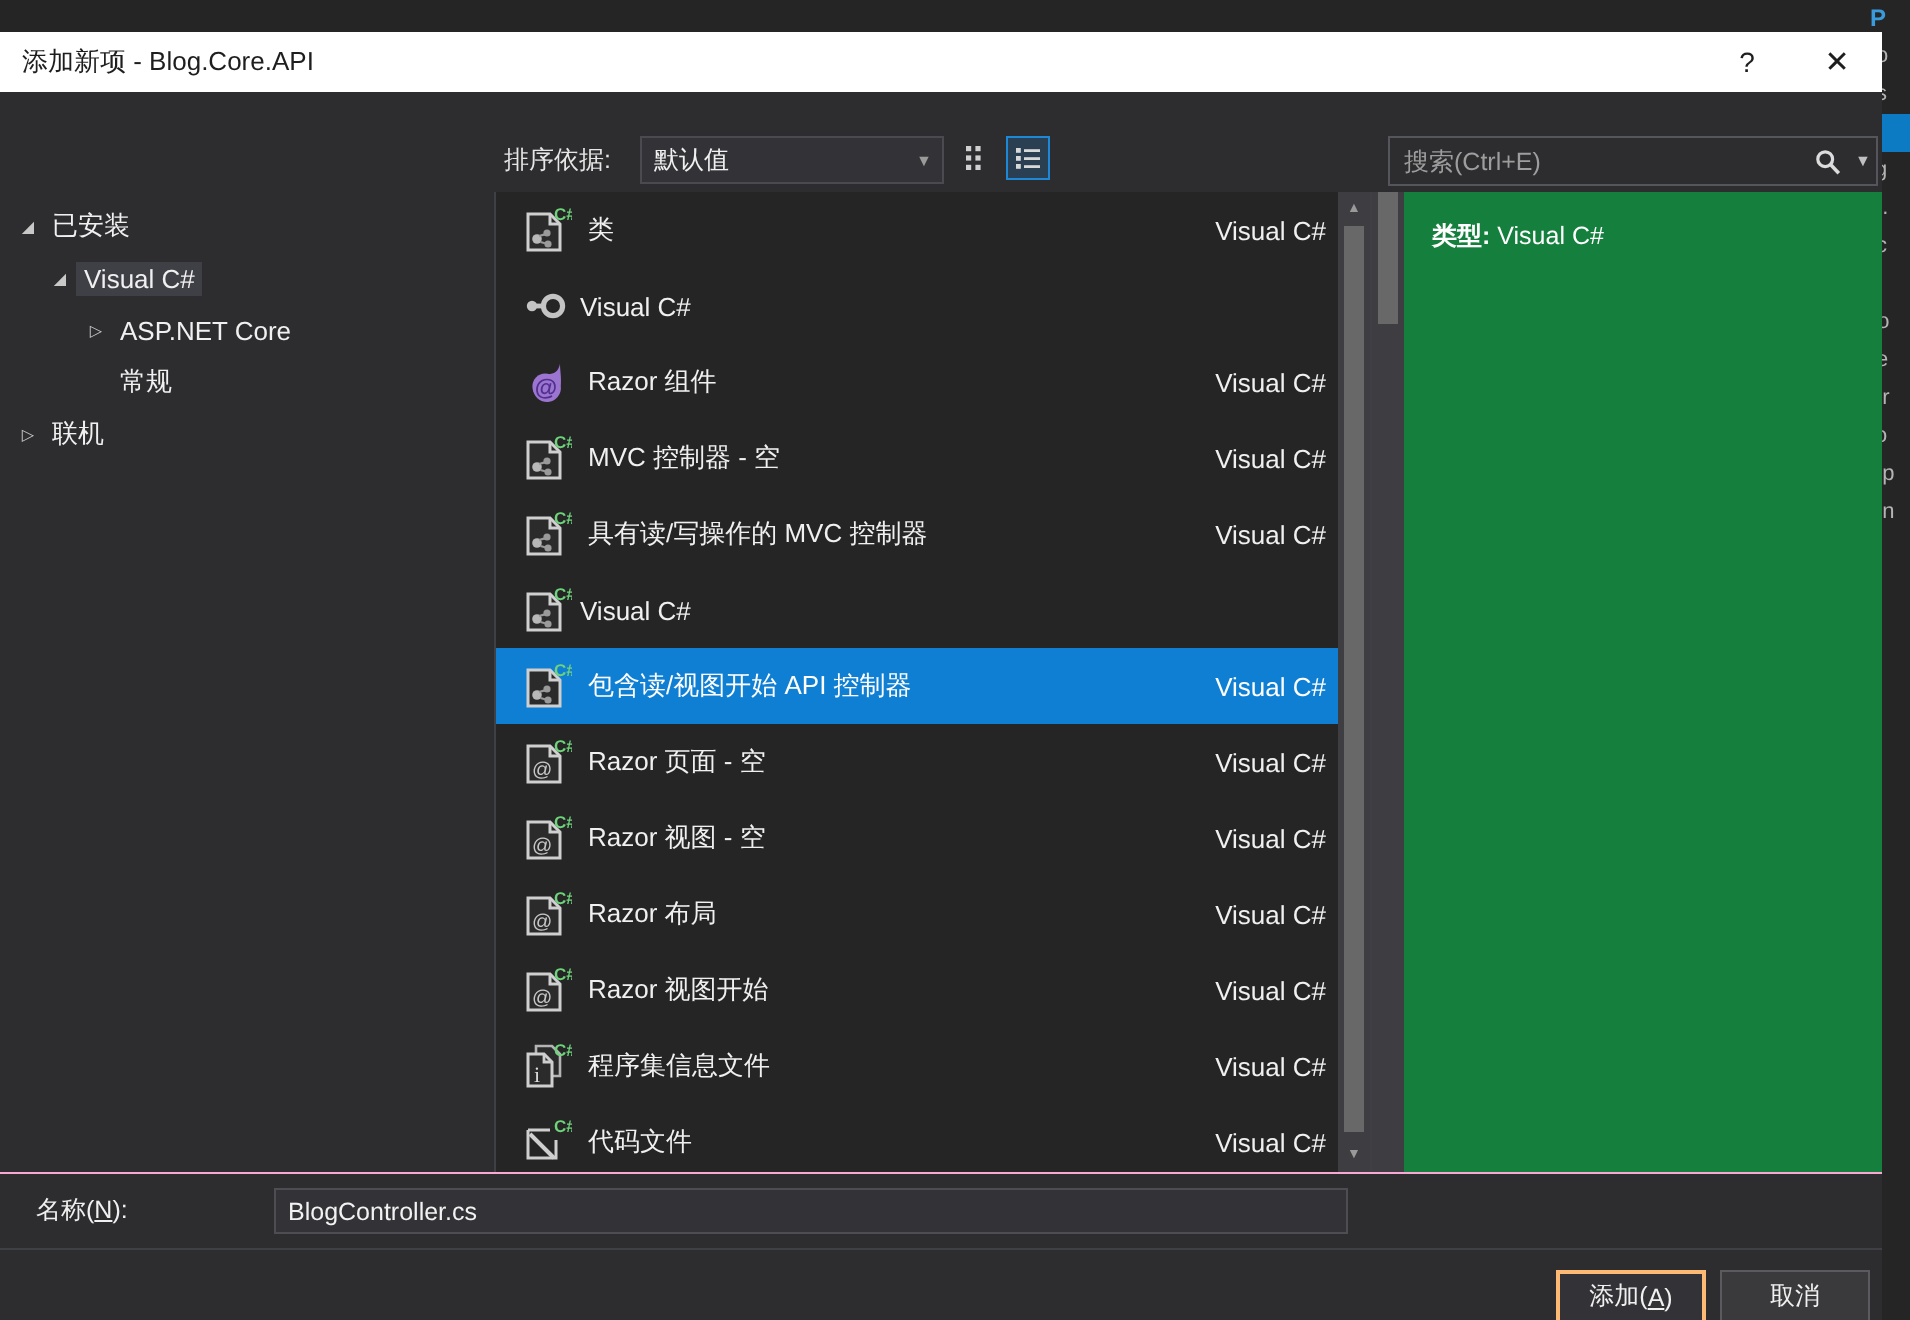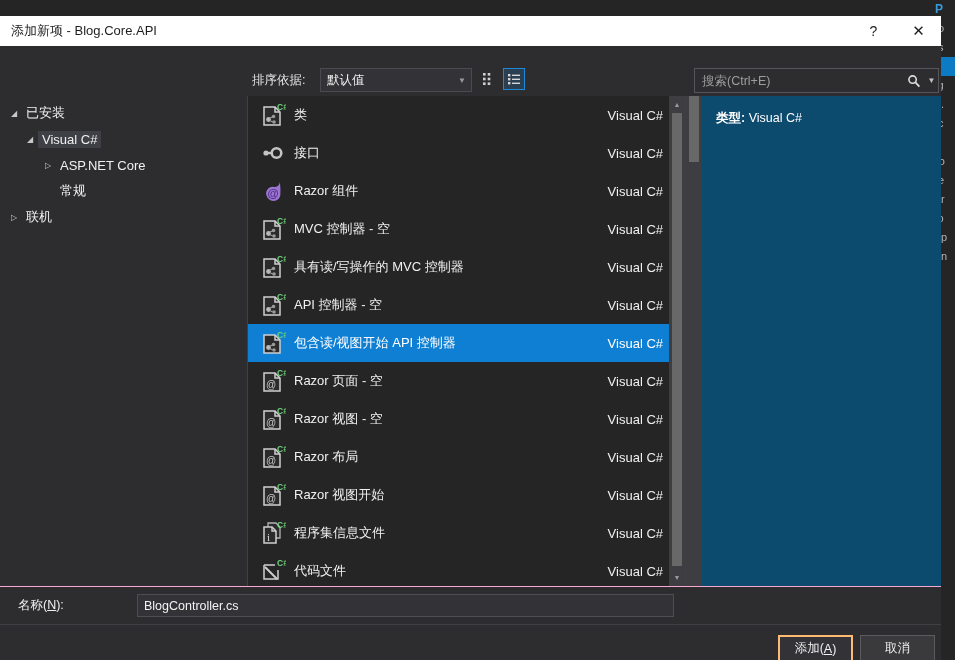--- a/index.html
+++ b/index.html
@@ -169,21 +169,21 @@
   }
   #sb-track { flex: 1; width: 16px; position: relative; }
   #sb-thumb {
     position: absolute; left: 3px; width: 10px; top: 0px; height: 160px;
     background: #686868;
   }
 
   
   #descpane {
     width: 255px; flex: 0 0 255px;
-    background: #0c4a6e;
+    background: #15803d;
     position: relative;
     display: flex;
   }
   #desc-sb {
     width: 16px; background: #3e3e42;
     display: flex; flex-direction: column; align-items: center;
   }
   #desc-sb .thumb { width: 10px; height: 66px; background: #686868; margin-top: 0; }
   #desc-content { flex: 1; padding: 14px 14px 10px 14px; }
   #desc-type {
@@ -358,21 +358,20 @@
           <div class="list-row">
             <div class="ico">
               <span style="display: flex;">
                 <svg width="26" height="26" viewBox="0 0 26 26">
       <circle cx="6" cy="13" r="2.6" fill="#c4c4c4"></circle>
       <line x1="8" y1="13" x2="13" y2="13" stroke="#c4c4c4" stroke-width="2.4"></line>
       <circle cx="16.5" cy="13" r="4.8" fill="none" stroke="#c4c4c4" stroke-width="2.6"></circle>
     </svg>
               </span>
             </div>
-            <div class="name">接口</div>
             <div class="lang">Visual C#</div>
           </div>
           <div class="list-row">
             <div class="ico">
               <span style="display: flex;">
                 <svg width="26" height="26" viewBox="0 0 26 26">
       <path d="M20 4 c-1 4 -3 5 -6 5 a7 7 0 1 0 6.4 6 c0.4 -4 -0.4 -8 -0.4 -11 z" fill="#9c75d0"></path>
       <circle cx="12.6" cy="15.2" r="6.4" fill="#9c75d0"></circle>
       <text x="7.4" y="19.4" font-size="11.5" font-family="Liberation Sans, sans-serif" fill="#512f8c" font-weight="bold">@</text>
     </svg>
@@ -425,21 +424,20 @@
       <path d="M15 5 v5 h5" fill="none" stroke="#cfcfcf" stroke-width="1.5"></path>
       <circle cx="8.5" cy="17.5" r="2.4" fill="#b8b8b8"></circle>
       <circle cx="13.5" cy="14.5" r="1.8" fill="#9a9a9a"></circle>
       <circle cx="14" cy="20" r="1.8" fill="#9a9a9a"></circle>
       <line x1="9.5" y1="16" x2="12.4" y2="15.2" stroke="#9a9a9a" stroke-width="1.1"></line>
       <line x1="10.2" y1="19" x2="12.5" y2="19.6" stroke="#9a9a9a" stroke-width="1.1"></line>
       <text x="17" y="8" font-size="8.5" font-family="Liberation Sans, sans-serif" font-weight="bold" fill="#6fd37a">C#</text>
     </svg>
               </span>
             </div>
-            <div class="name">API 控制器 - 空</div>
             <div class="lang">Visual C#</div>
           </div>
           <div class="list-row selected">
             <div class="ico">
               <span style="display: flex;">
                 <svg width="26" height="26" viewBox="0 0 26 26">
       <path d="M4 5 h11 l5 5 v13 h-16 z" fill="#2b2b2b" stroke="#cfcfcf" stroke-width="1.5"></path>
       <path d="M15 5 v5 h5" fill="none" stroke="#cfcfcf" stroke-width="1.5"></path>
       <circle cx="8.5" cy="17.5" r="2.4" fill="#b8b8b8"></circle>
       <circle cx="13.5" cy="14.5" r="1.8" fill="#9a9a9a"></circle>

